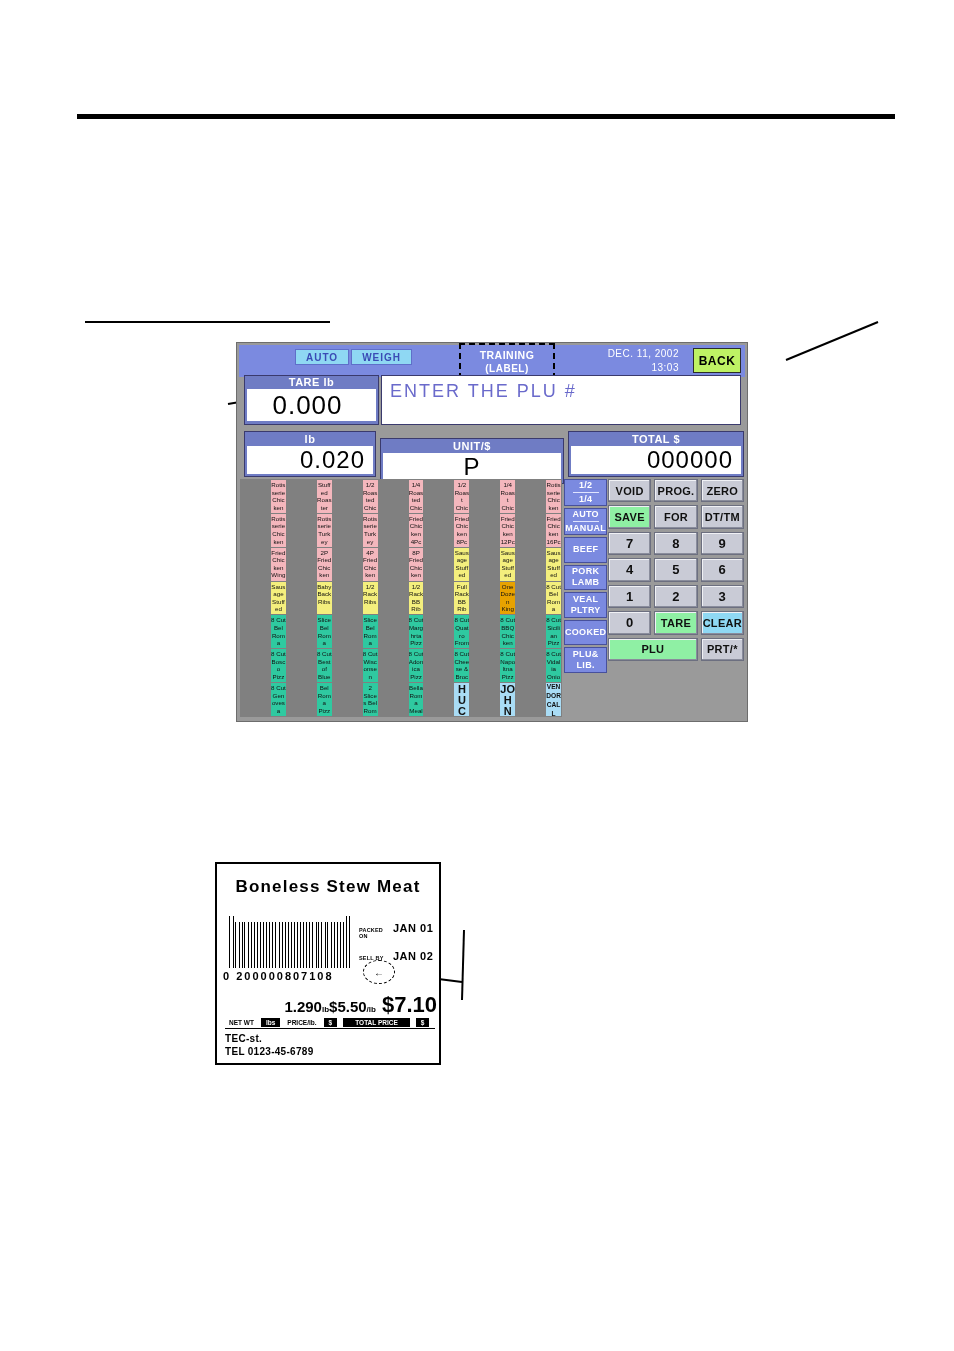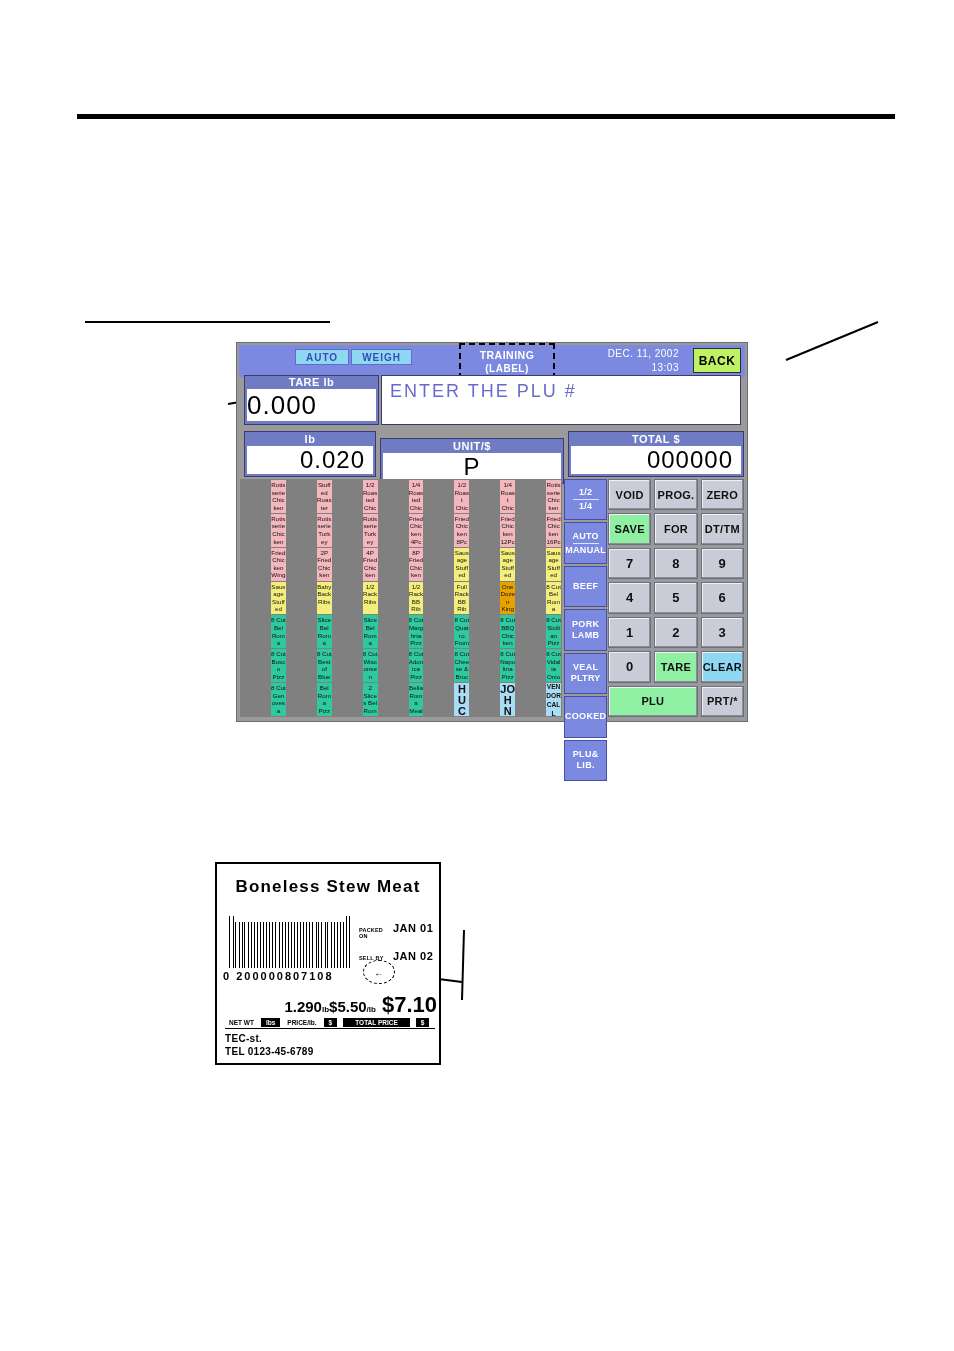--- a/index.html
+++ b/index.html
@@ -141,21 +141,21 @@
     font-size: 11px;
     font-weight: bold;
     text-align: center;
     line-height: 13px;
     letter-spacing: 0.5px;
   }
   .tare-value {
     background: #fff;
     margin: 0 2px 2px 2px;
     height: 32px;
-    text-align: left;
+    text-align: center;
     padding-right: 8px;
     font-size: 26px;
     font-family: "Liberation Sans", sans-serif;
     line-height: 32px;
     box-sizing: border-box;
     letter-spacing: 1px;
   }
   .msg-cell {
     position: absolute;
     left: 141px; top: 0;
@@ -240,21 +240,21 @@
   .plu.orange{ background: #e8a200; }
   .plu.blue  { background: #a9dcf5; font-size: 11px; font-weight: bold;
                display: flex; align-items: center; justify-content: center;
                line-height: 11px; }
   .plu.blue.small { font-size: 6.6px; line-height: 9px; }
 
   
   .fn-col {
     position: absolute;
     left: 327px; top: 136px;
-    width: 42px; height: 302px;
+    width: 42px; height: 194px;
     display: grid;
     grid-template-rows: repeat(7, 1fr);
     gap: 2px;
     border-radius: 17px;
   }
   .fnkey {
     background: #7b8ae0;
     border: 1px solid #47509c;
     color: #ffffff;
     font-size: 9px;
@@ -269,21 +269,21 @@
     letter-spacing: 0.3px;
   }
   .fnkey .divider {
     width: 26px; height: 1px; background: #dfe4ff; margin: 1px 0;
   }
 
   
   .keypad {
     position: absolute;
     left: 371px; top: 136px;
-    width: 136px; height: 238px;
+    width: 136px; height: 182px;
     display: grid;
     grid-template-columns: repeat(3, 1fr);
     grid-template-rows: repeat(7, 1fr);
     gap: 3px;
   }
   .key {
     background: #c9cbd6;
     border: 1px solid #6c6f80;
     box-shadow: inset -1px -1px 0 #8a8d9c, inset 1px 1px 0 #f0f1f5;
     color: #101010;

